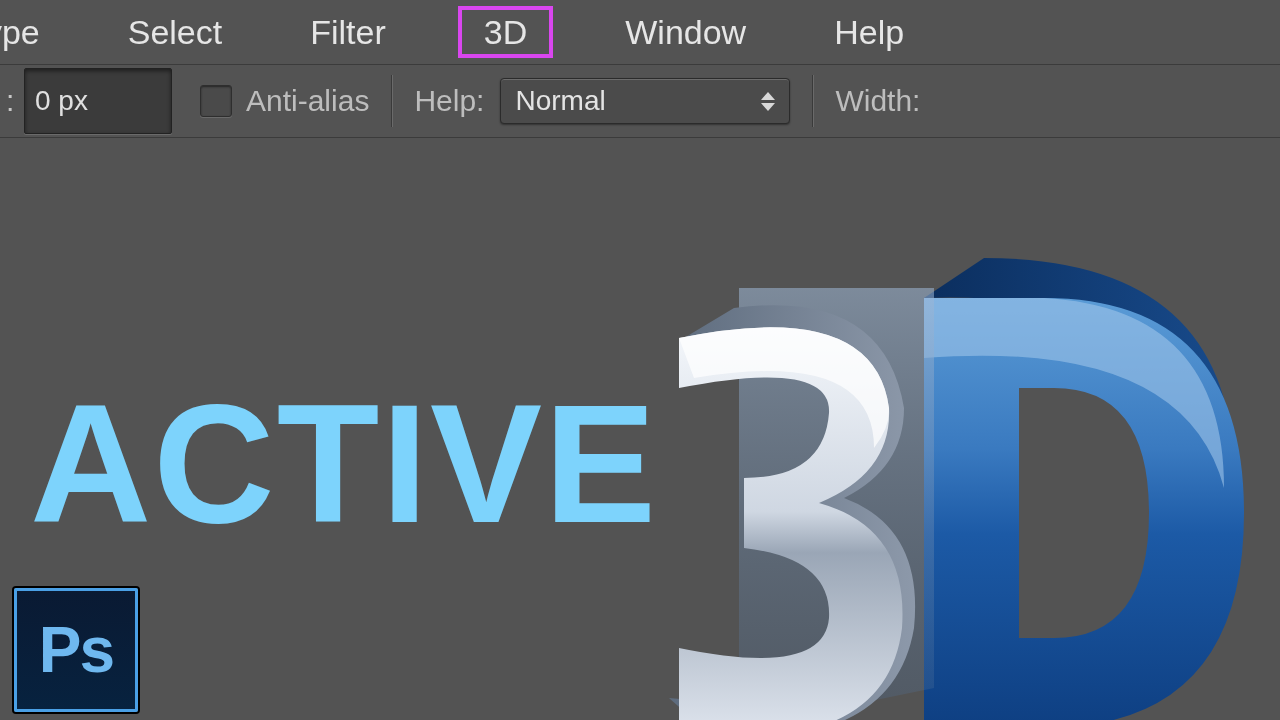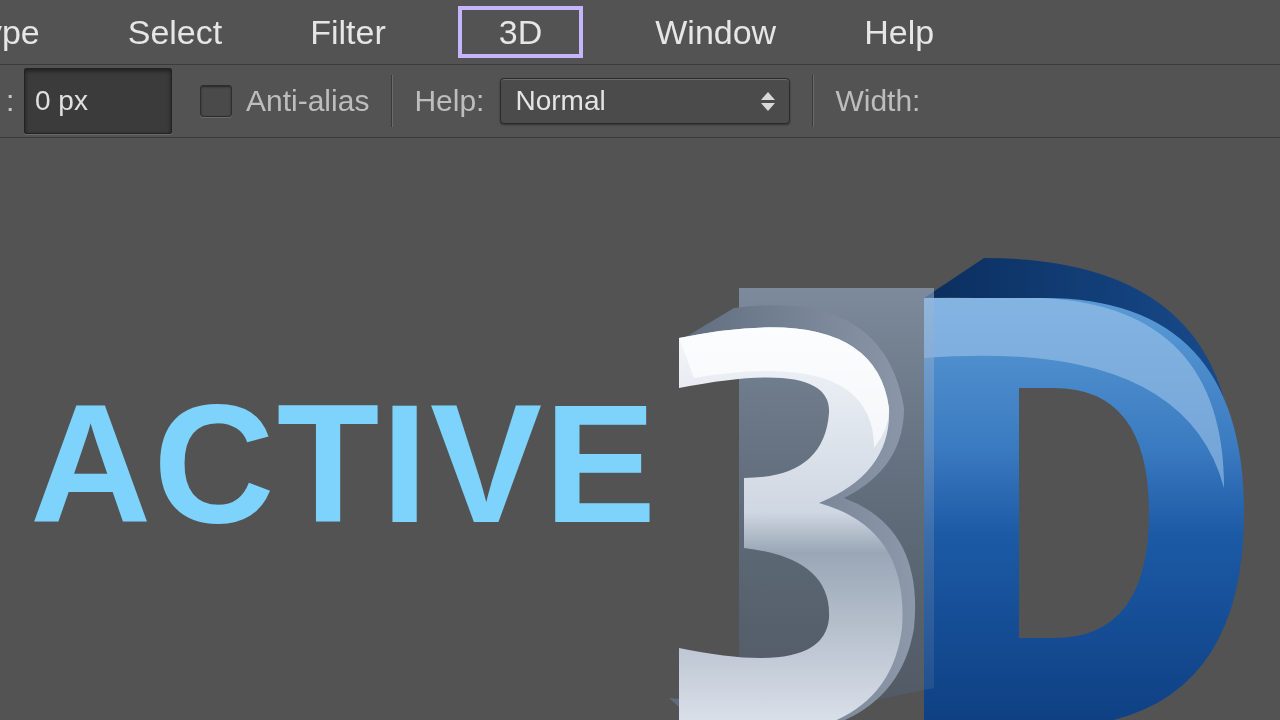--- a/index.html
+++ b/index.html
@@ -4,21 +4,21 @@
 <style>
   html,body{margin:0;padding:0;width:1280px;height:720px;overflow:hidden;
     background:#535353;font-family:"Segoe UI","Helvetica Neue",Arial,sans-serif;
     -webkit-font-smoothing:antialiased;}
   
   .menubar{height:64px;display:flex;align-items:center;padding:0 0 0 0;
     color:#e6e6e6;font-size:34px;font-weight:400;user-select:none;}
   .menu-item{padding:4px 16px;margin:0 28px;line-height:1.2;cursor:pointer;
     position:relative;white-space:nowrap;}
   .menu-item.edge-left{margin-left:-50px;} 
-  .menu-item.highlight{border:4px solid #c4b5fd;padding:2px 37px;}
+  .menu-item.highlight{border:4px solid #d946ef;padding:2px 22px;}
   
   .optbar{height:72px;display:flex;align-items:center;color:#c8c8c8;
     font-size:30px;border-top:1px solid #3b3b3b;border-bottom:1px solid #3b3b3b;
     padding:0 6px;user-select:none;}
   .opt-sep{width:1px;height:52px;background:#3a3a3a;margin:0 22px;
     box-shadow:1px 0 0 #6a6a6a;}
   .partial-colon{width:14px;overflow:hidden;margin-right:4px;}
   .px-field{width:126px;height:44px;background:#3b3b3b;border:1px solid #222;
     border-radius:2px;box-shadow:inset 0 2px 4px rgba(0,0,0,.5),0 1px 0 #6a6a6a;
     color:#e0e0e0;display:flex;align-items:center;padding:10px 10px;font-size:28px;}
@@ -129,13 +129,16 @@
     <path d="M115 60 L310 60 L310 460 L115 500 Z" fill="url(#glass)"></path>
 
     <path d="M60 110 L110 80 Q260 60 280 180 Q280 240 220 270 Q300 300 290 400 Q270 520 90 510 L45 470
              Q240 490 250 395 Q250 320 160 310 L160 250 Q240 240 240 175 Q240 100 60 110 Z" fill="url(#g3side)"></path>
 
     <path d="M55 110 Q250 70 265 180 Q268 245 195 275 Q285 300 278 400 Q262 530 55 505 L55 420
              Q200 450 205 390 Q208 330 120 320 L120 250 Q200 250 205 185 Q208 130 55 160 Z" fill="url(#g3)"></path>
     <path d="M55 110 Q250 70 265 180 Q266 200 250 220 Q250 120 70 150 Z" fill="#ffffff" opacity=".7"></path>
   </svg>
 
+  <div class="ps-badge">
+    <span>Ps</span>
+  </div>
 </div>
 
 </body></html>

